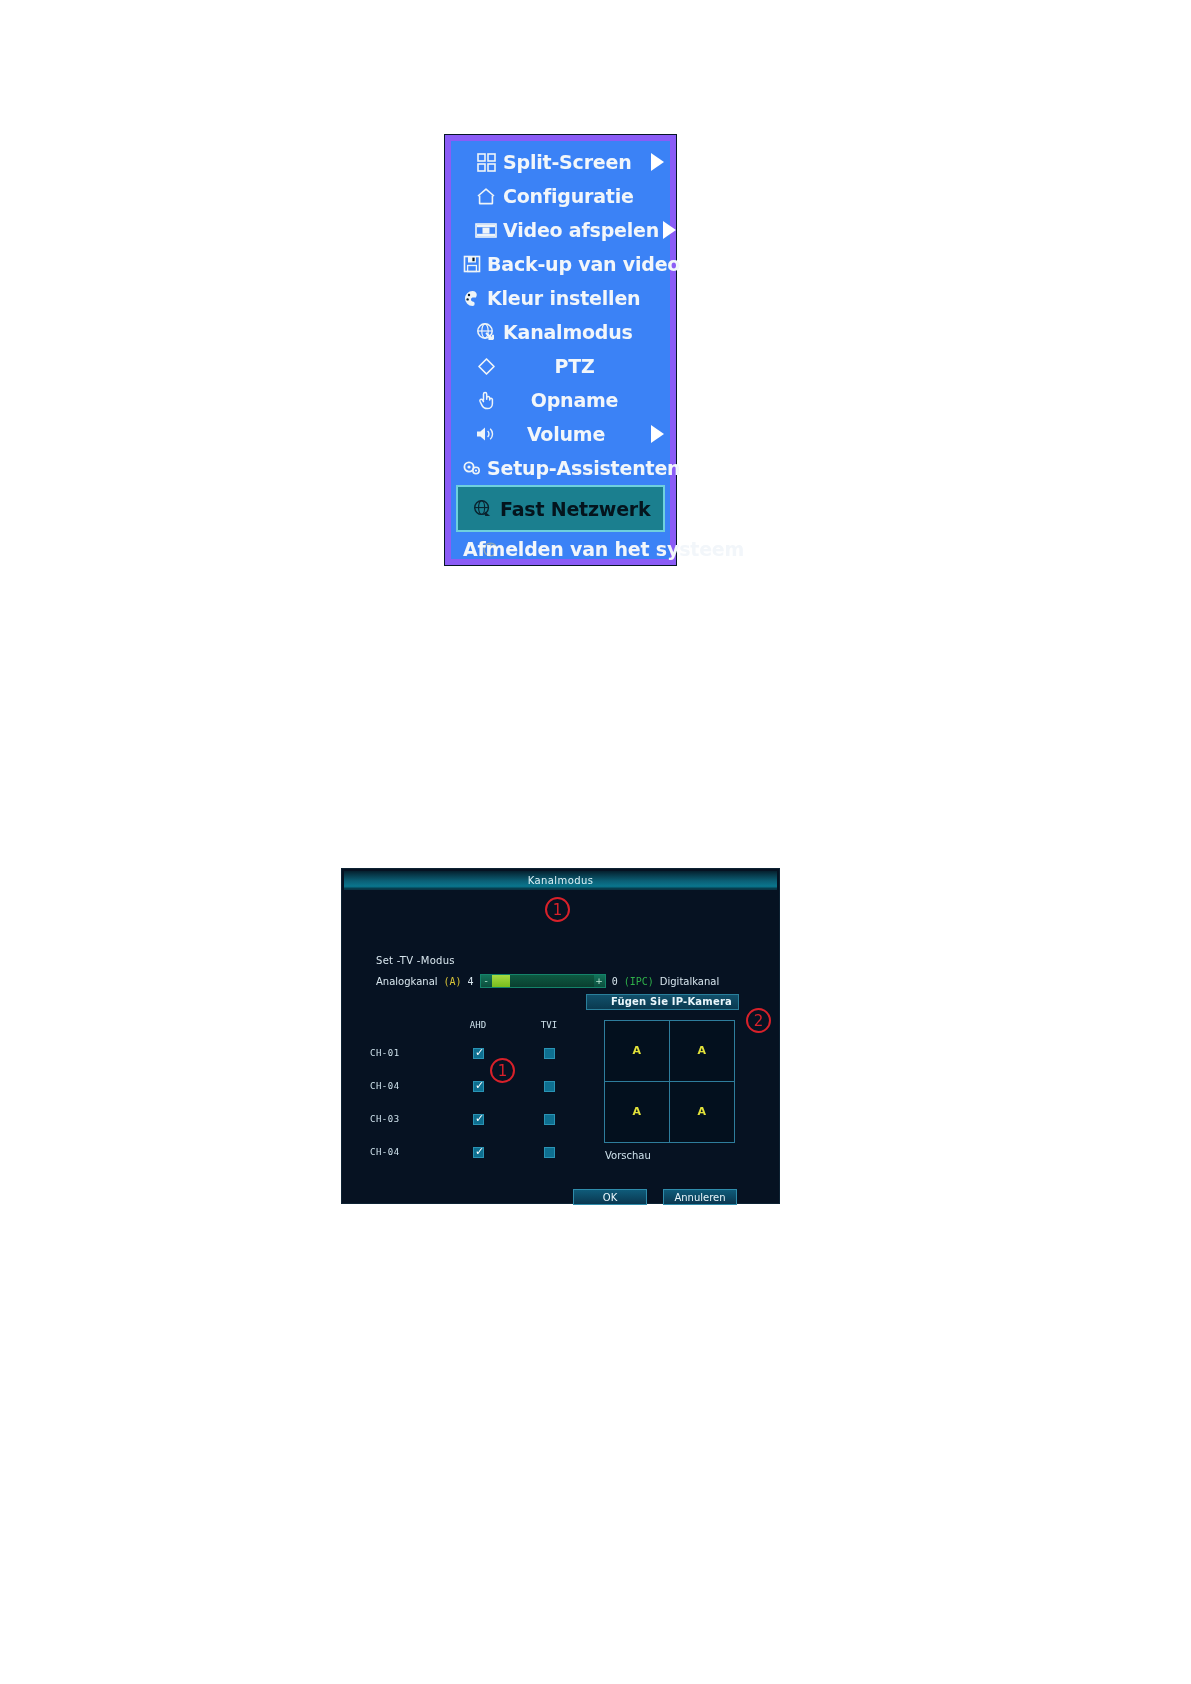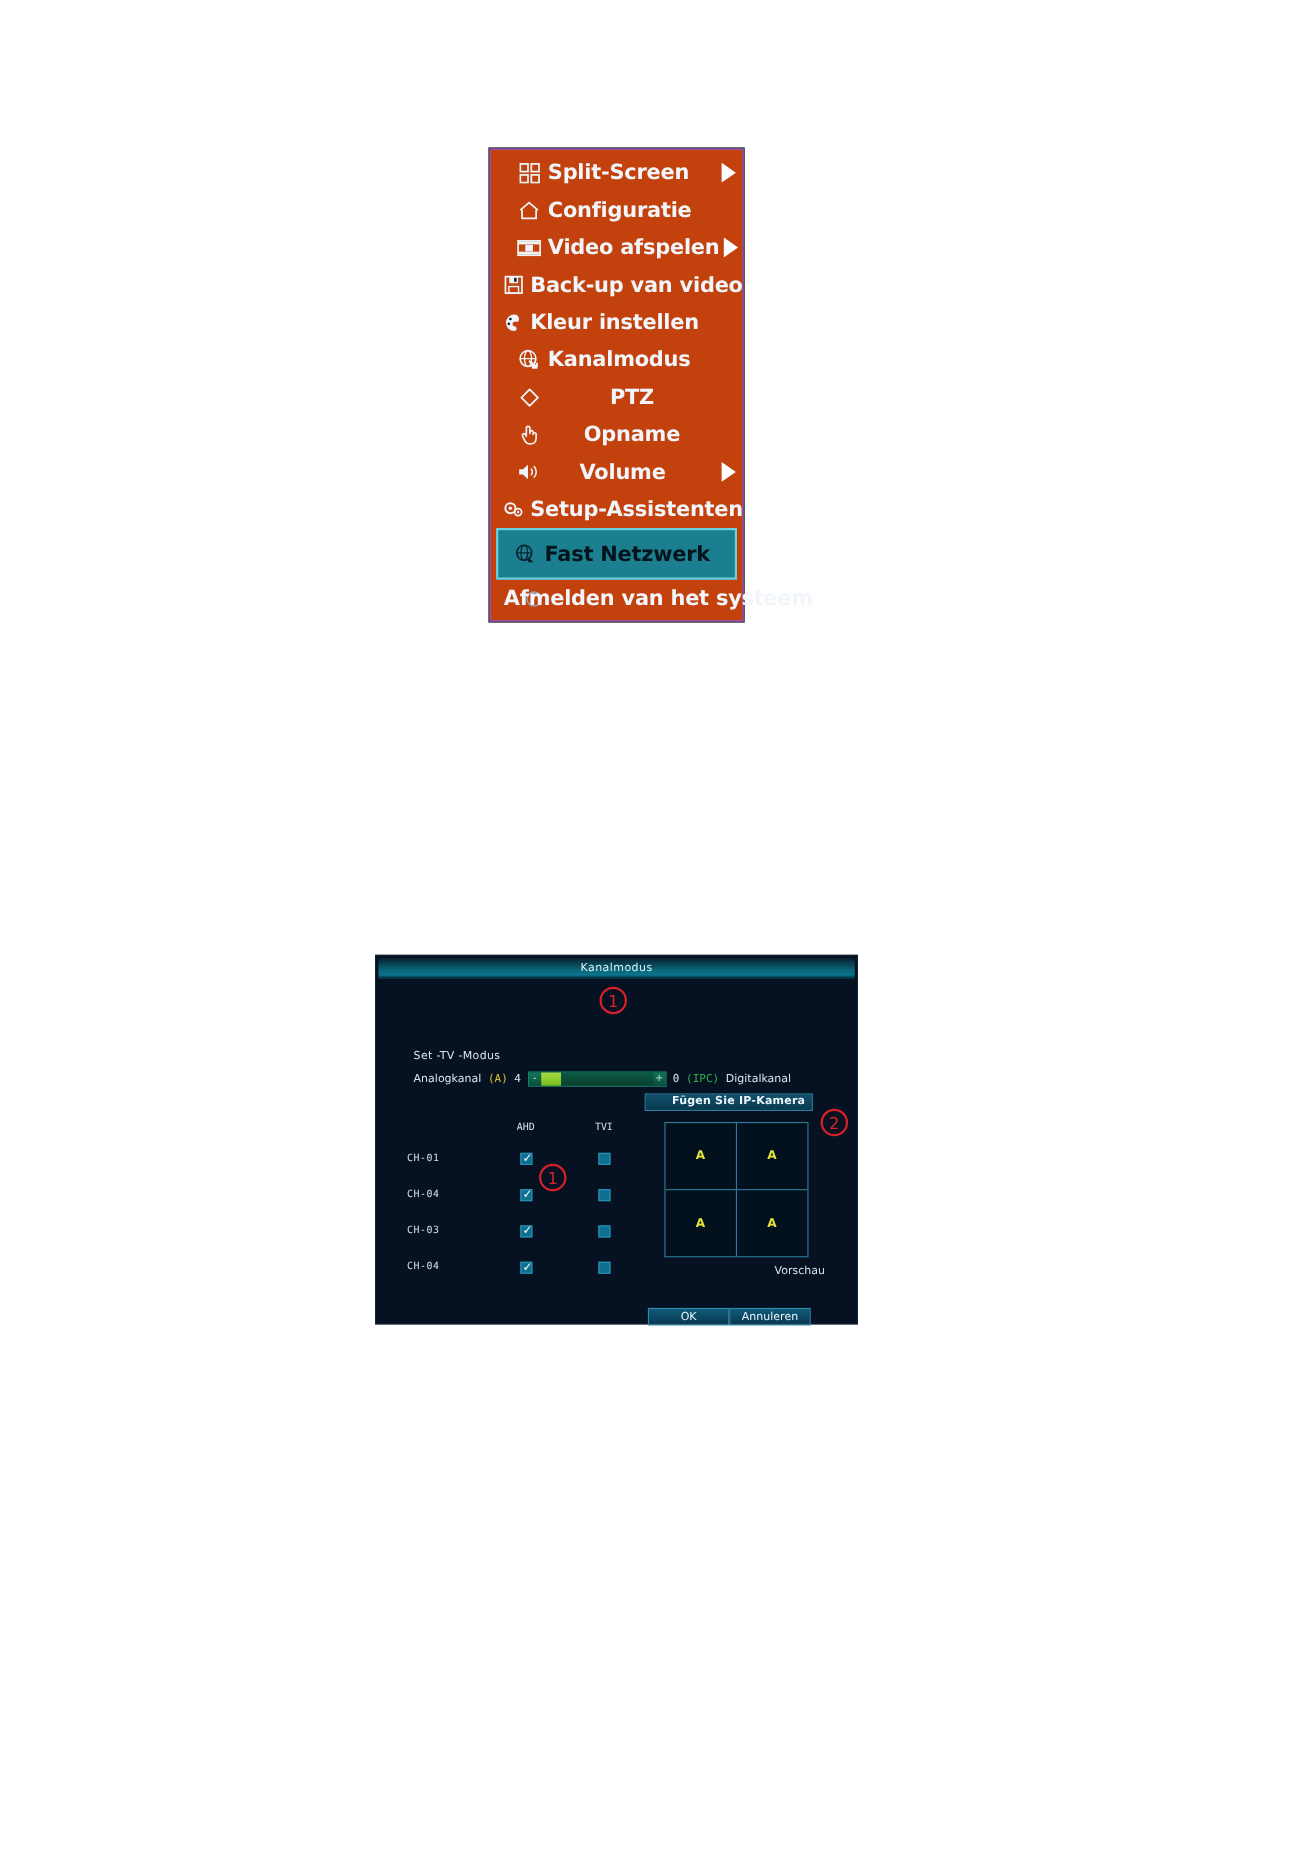--- a/index.html
+++ b/index.html
@@ -10,22 +10,22 @@
     font-family: "DejaVu Sans", sans-serif;
     overflow: hidden;
   }
   .page { position: relative; width: 1191px; height: 1684px; background:#fff; }
 
   
   .ctx-menu {
     position: absolute;
     left: 445px; top: 135px;
     width: 231px; height: 430px;
-    background: #c2410c;
-    border: 1px solid #8b5cf6;
+    background: #3b82f6;
+    border: 6px solid #8b5cf6;
     box-shadow: 0 0 0 1px #061626;
   }
   .ctx-inner {
     position: absolute; inset: 0;
     padding-top: 4px;
   }
   .ctx-item {
     position: relative;
     height: 34px;
     display: flex;
@@ -182,27 +182,27 @@
     display: flex; align-items: center; justify-content: center;
     color: #e2e23a;
     font-size: 11px;
     font-weight: bold;
     font-family: "DejaVu Sans", sans-serif;
   }
   .preview .cell:nth-child(2), .preview .cell:nth-child(4) { border-right: none; }
   .preview .cell:nth-child(3), .preview .cell:nth-child(4) { border-bottom: none; }
 
   .lbl-vorschau {
-    position: absolute; left: 277px; top: 240px; width: 131px;
-    text-align: right; color:#cfe2ec; font-size: 10px;
+    position: absolute; left: 263px; top: 240px; width: 131px;
+    text-align: left; color:#cfe2ec; font-size: 10px;
   }
 
   .dlg-btns {
     position: absolute; right: 42px; bottom: 20px;
-    display: flex; gap: 0;
+    display: flex; gap: 16px;
   }
   .dlg-btn {
     width: 74px; height: 16px;
     background: linear-gradient(to bottom, #0f5b79, #0a3750);
     border: 1px solid #2f8cab;
     color: #eaf6fb;
     font-size: 10px;
     display: flex; align-items: center; justify-content: center;
   }
 

